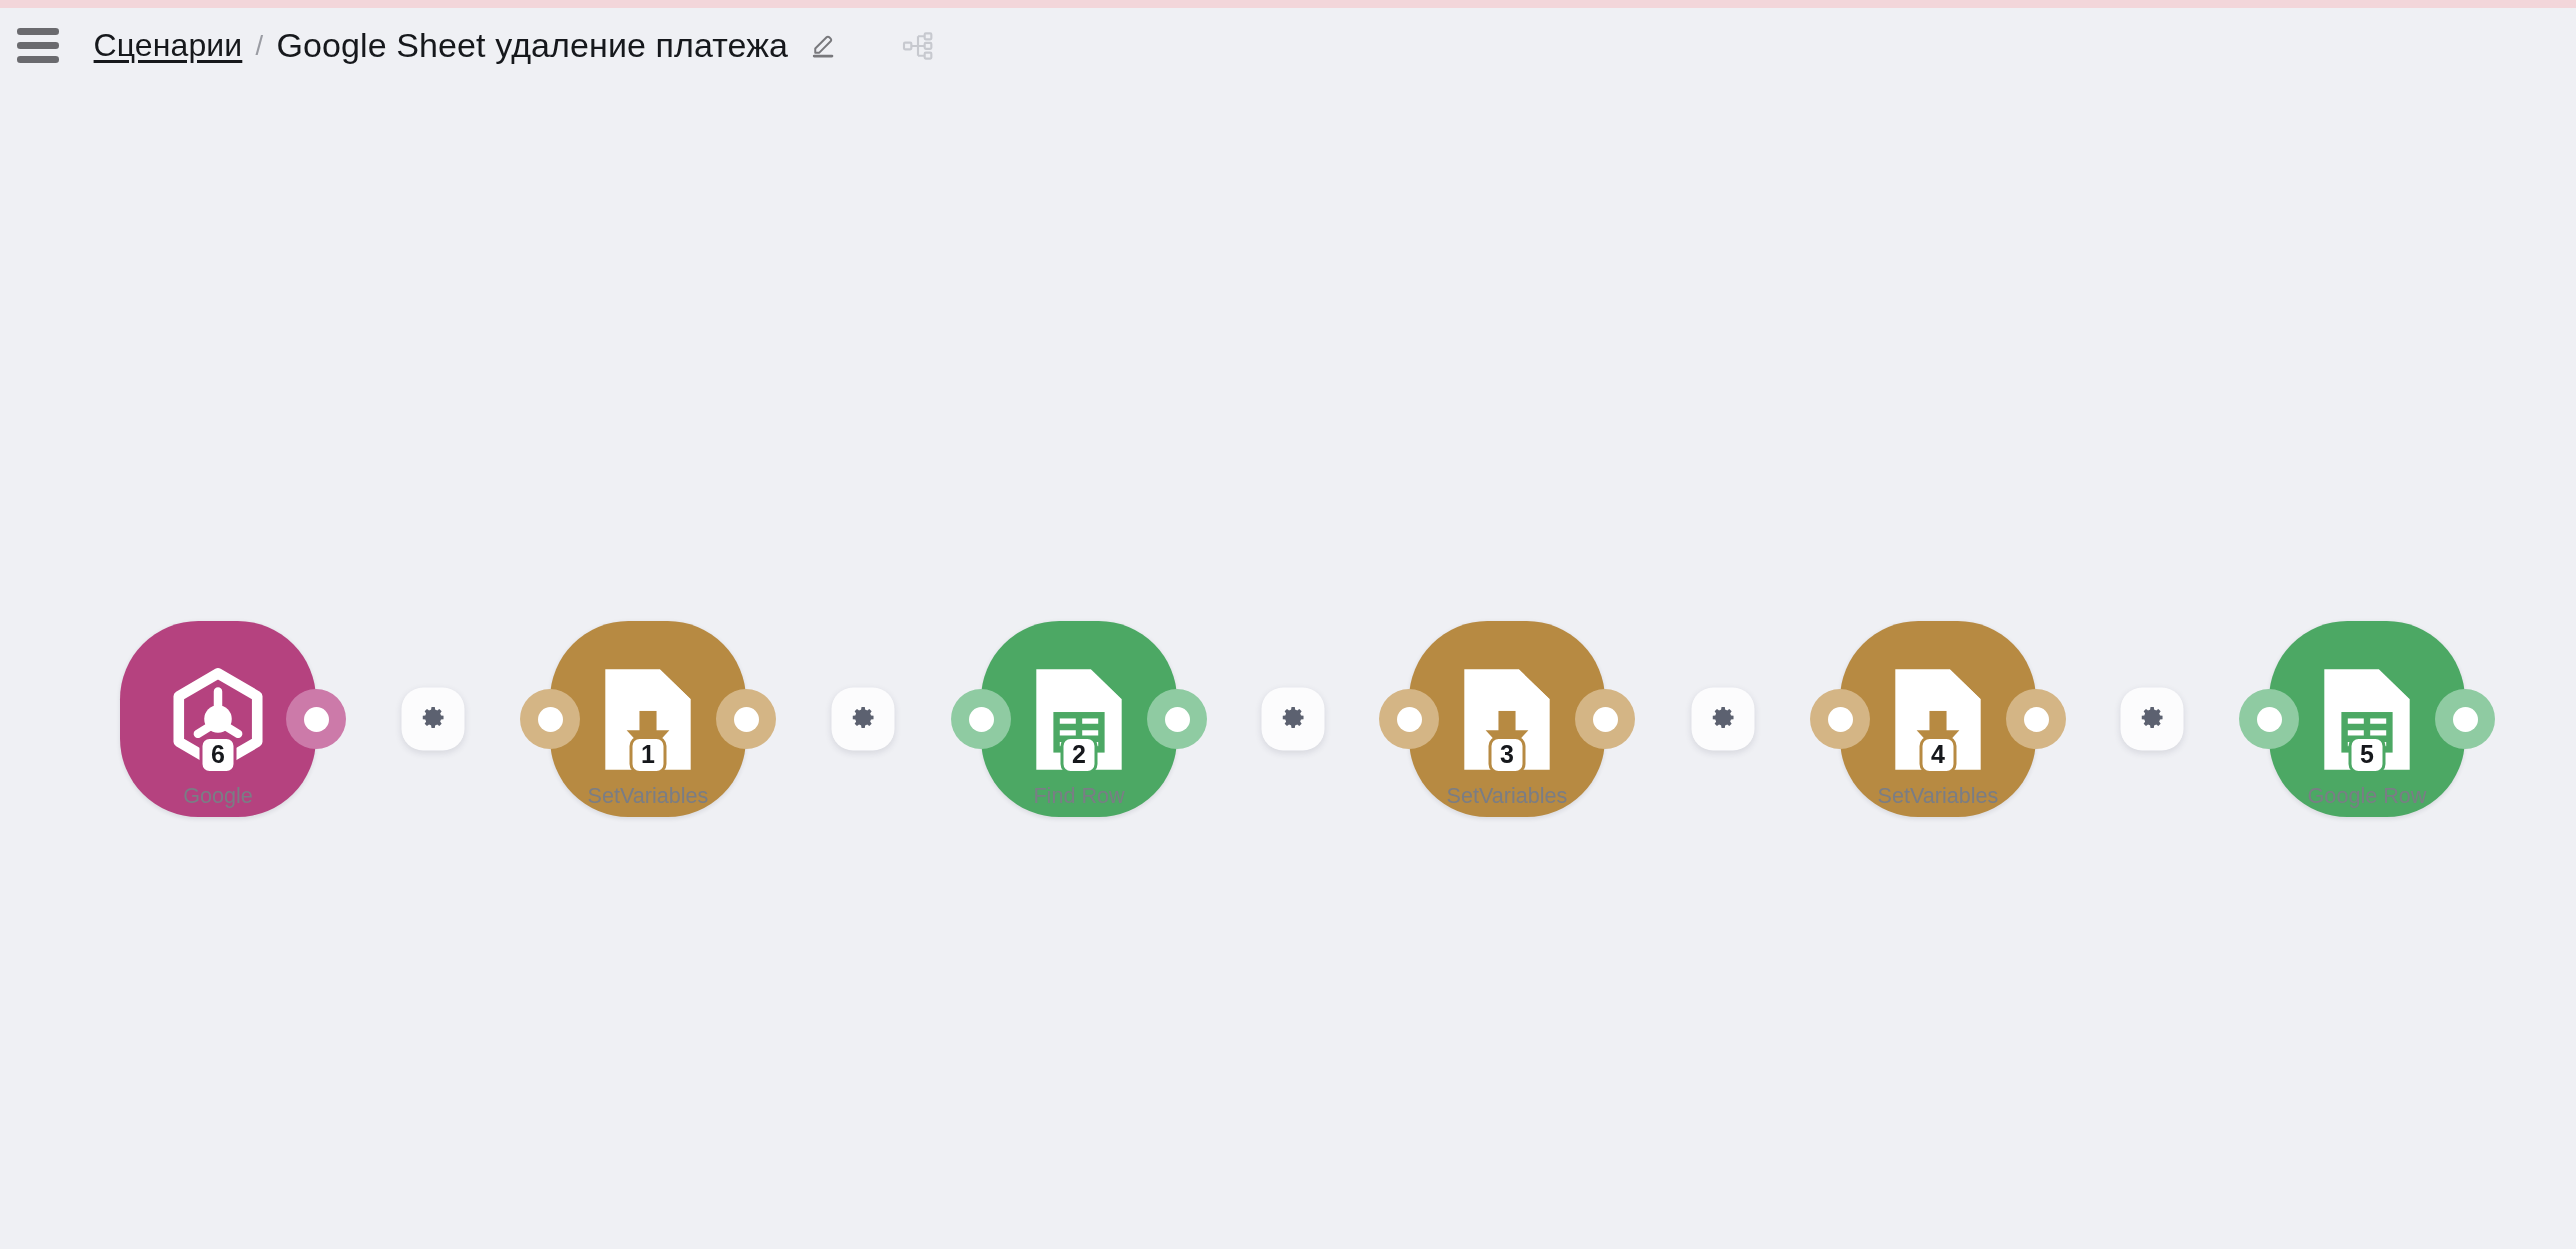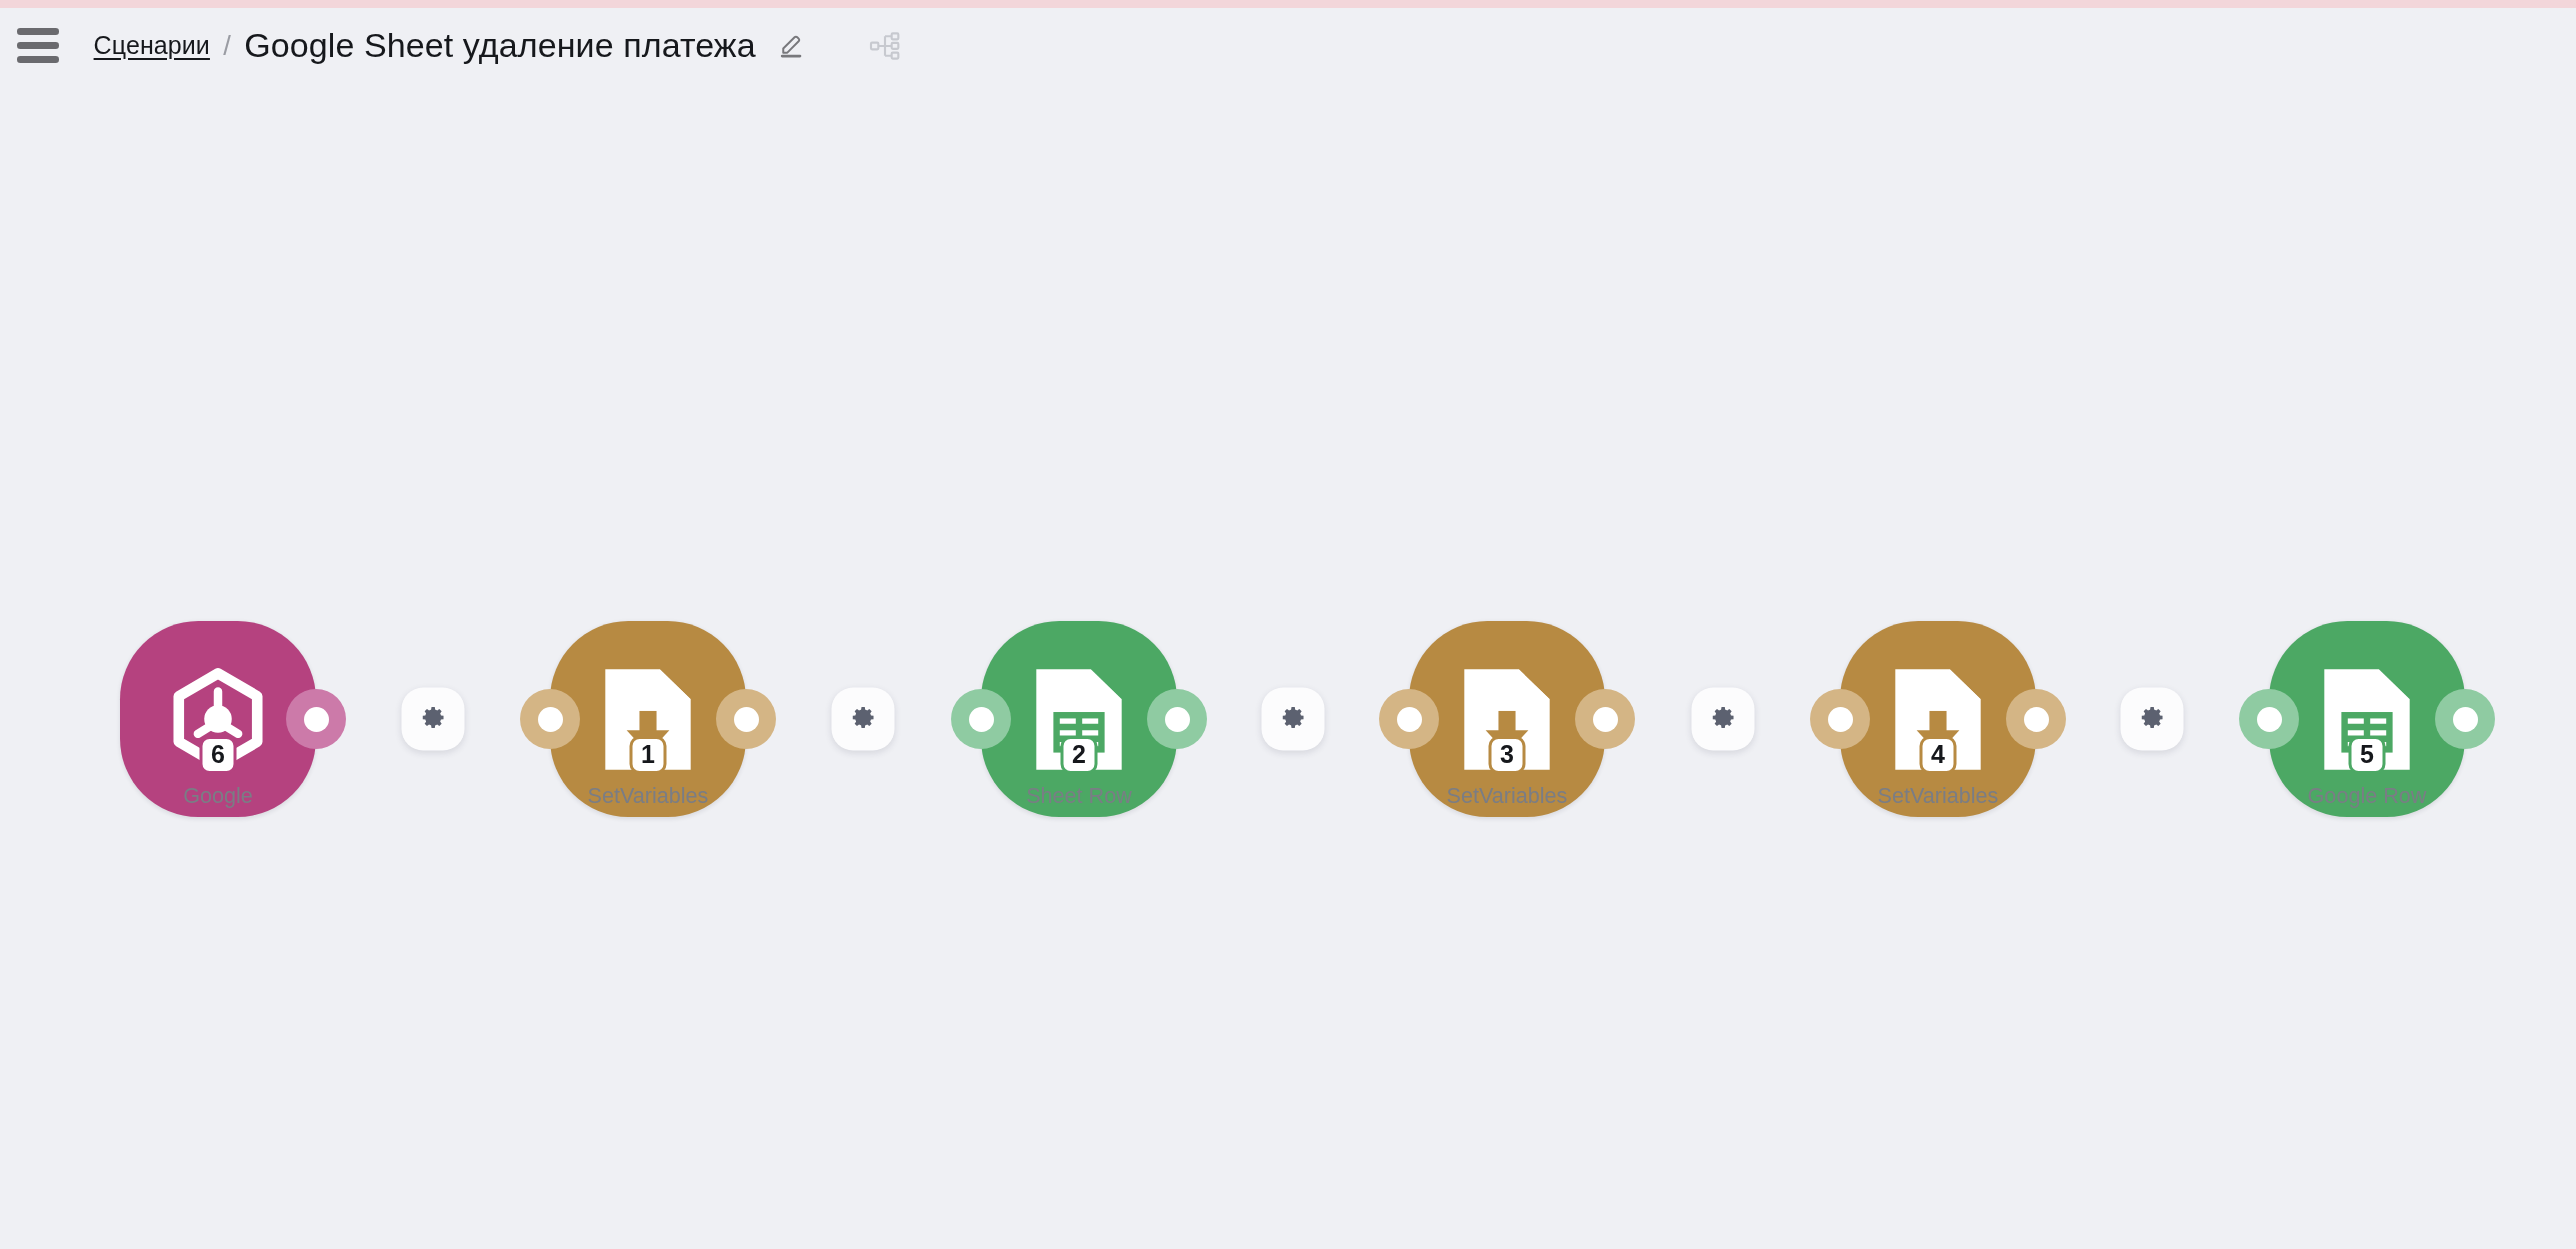--- a/index.html
+++ b/index.html
@@ -51,21 +51,21 @@
     background: #6a6a6e;
     width: 42px;
   }
   .breadcrumb {
     display: flex;
     align-items: center;
     margin-left: 30px;
     white-space: nowrap;
   }
   .crumb-link {
-    font-size: 25px;
+    font-size: 32px;
     color: #16181c;
     text-decoration: underline;
     text-underline-offset: 4.2px;
     cursor: pointer;
     letter-spacing: 0.1px;
   }
   .crumb-sep {
     font-size: 27.4px;
     color: #9a9ca3;
     margin: 0 13.3px;
@@ -324,21 +324,21 @@
           <svg width="98" height="111" viewBox="0 0 90 104" fill="none">
       <path d="M5 5 H56 L85 33 V99 H5 Z" fill="#fff"></path>
       <path d="M56 5 L85 33 H56 Z" fill="rgba(255,255,255,0.55)"></path>
       <rect x="24" y="48" width="42" height="32" fill="none" stroke="currentColor" stroke-width="6"></rect>
       <path d="M45 48 V80 M24 59 H66 M24 70 H66" stroke="currentColor" stroke-width="6"></path>
     </svg>
         </div>
     <div class="node-meta">
       <div style="height:16.6px"></div>
       <div class="badge" style="border-color:#4ca864">2</div>
-      <div class="node-label">Sheet Row</div>
+      <div class="node-label">Find Row</div>
     </div>
       </div>
       <div class="node" style="left: 1507px; top: 636px;">
     <div class="node-shape" style="background:#b78a42"></div>
     <div class="port left" style="background:#d4b585">
                 <div class="port-inner"></div>
               </div>
         <div class="port right" style="background:#d4b585">
                 <div class="port-inner"></div>
               </div>

